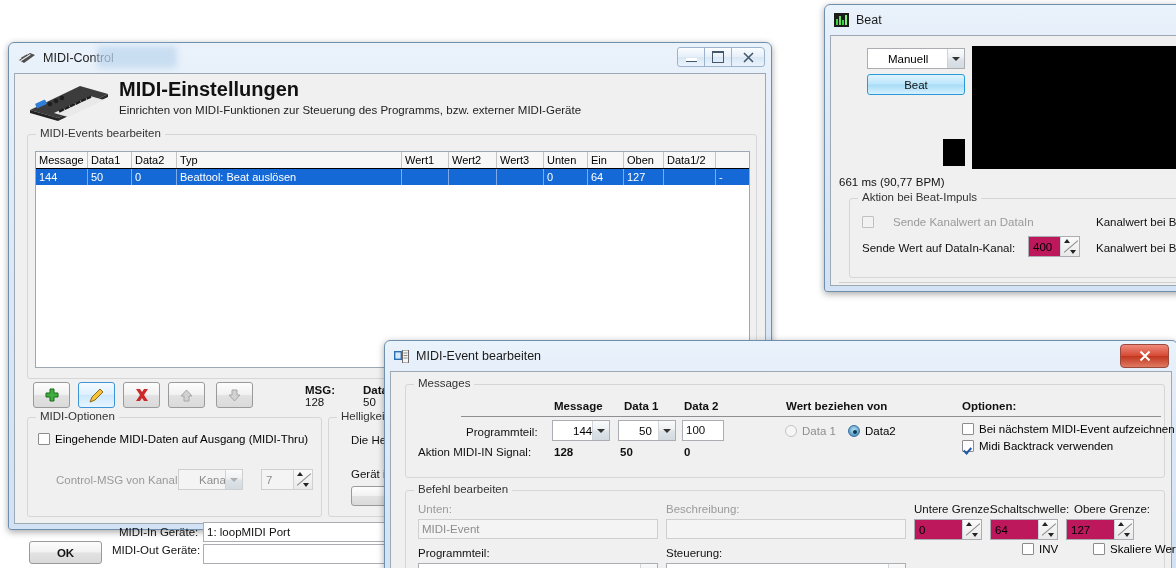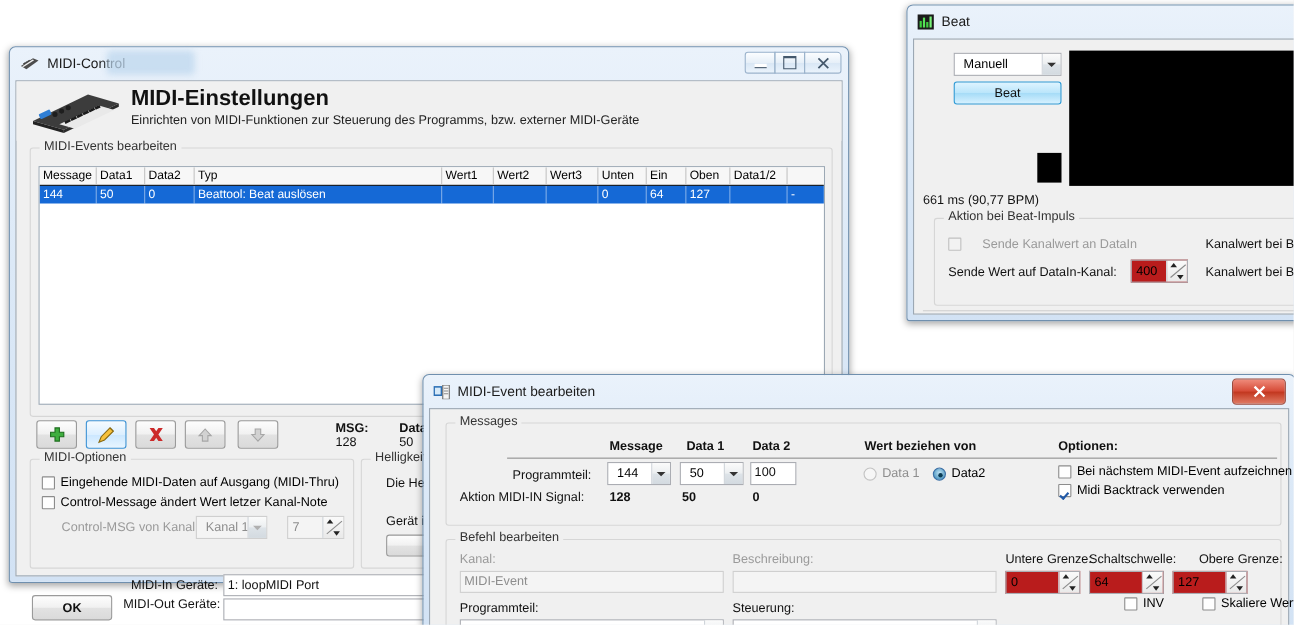--- a/index.html
+++ b/index.html
@@ -23,29 +23,29 @@
   .lbl.b{font-weight:bold;}
   .lbl.dim{color:#9a9a9a;}
   .tb{position:absolute;background:#fff;border:1px solid #abadb3;font-size:11.5px;
       color:#111;padding:1px 3px;box-sizing:border-box;line-height:17px;height:20px;}
   .tb.dim{color:#8d8d8d;background:#f4f4f4;border-color:#cfcfcf;}
   .btn{position:absolute;box-sizing:border-box;border:1px solid #9a9a9a;border-radius:3px;
        background:linear-gradient(to bottom,#fdfdfd 0%,#f1f1f1 48%,#e2e2e2 52%,#dadada 100%);
        font-size:11.5px;display:flex;align-items:center;justify-content:center;color:#111;}
   .combo{position:absolute;box-sizing:border-box;border:1px solid #abadb3;background:#fff;
          font-size:11.5px;height:21px;display:flex;align-items:center;}
-  .combo .txt{padding-left:8px;flex:1;white-space:nowrap;overflow:hidden;}
+  .combo .txt{padding-left:20px;flex:1;white-space:nowrap;overflow:hidden;}
   .combo .arw{width:17px;height:100%;box-sizing:border-box;border-left:1px solid #cfd4da;
        background:linear-gradient(to bottom,#fbfbfb,#eceff1 48%,#dde3e8 52%,#d3dae0);
        display:flex;align-items:center;justify-content:center;}
   .combo .arw::after{content:"";border-left:4px solid transparent;border-right:4px solid transparent;
        border-top:4px solid #333;}
   .combo.dim{background:#f4f4f4;border-color:#cfcfcf;color:#8d8d8d;}
   .combo.dim .arw::after{border-top-color:#b0b0b0;}
-  .spin{position:absolute;box-sizing:border-box;border:1px solid #abadb3;background:#b91c1c;
+  .spin{position:absolute;box-sizing:border-box;border:1px solid #abadb3;background:#be185d;
         height:21px;display:flex;align-items:center;font-size:11.5px;}
   .spin .v{padding-left:4px;flex:1;}
   .spin .sp{width:19px;height:100%;box-sizing:border-box;border-left:1px solid #cfd4da;
         background:linear-gradient(to bottom,#fafafa,#e9e9e9);position:relative;overflow:hidden;}
   .spin .sp::before{content:"";position:absolute;left:3px;top:2px;width:0;height:0;
         border-left:3px solid transparent;border-right:3px solid transparent;border-bottom:4px solid #222;}
   .spin .sp::after{content:"";position:absolute;right:3px;bottom:2px;width:0;height:0;
         border-left:3px solid transparent;border-right:3px solid transparent;border-top:4px solid #222;}
   .spin .sp i{position:absolute;left:1px;top:1px;width:17px;height:17px;}
   .spin .sp i::after{content:"";position:absolute;left:0;top:8px;width:18px;height:1px;
@@ -222,24 +222,20 @@
         </svg>
       </div>
     </div>
 
     <div class="grp" style="left:12px;top:343px;width:293px;height:98px;">
       <span class="lgd">MIDI-Optionen</span>
       <div class="cb" style="left:10px;top:15px;">
         <span class="bx"></span>
         <span>Eingehende MIDI-Daten auf Ausgang (MIDI-Thru)</span>
       </div>
-      <div class="cb" style="left:10px;top:33px;">
-        <span class="bx"></span>
-        <span>Control-Message ändert Wert letzer Kanal-Note</span>
-      </div>
       <span class="lbl dim" style="left:28px;top:56px;">Control-MSG von Kanal:</span>
       <div class="combo dim" style="left:150px;top:51px;width:65px;">
         <span class="txt">Kanal 1</span>
         <span class="arw"></span>
       </div>
       <div class="spin dim" style="left:233px;top:51px;width:52px;">
         <span class="v">7</span>
         <span class="sp">
             <i></i>
           </span>
@@ -379,21 +375,21 @@
       </div>
       <div class="cb on" style="left:556px;top:55px;">
         <span class="bx"></span>
         <span>Midi Backtrack verwenden</span>
       </div>
     </div>
 
     <div class="grp" style="left:14px;top:118px;width:758px;height:110px;">
       <span class="lgd">Befehl bearbeiten</span>
 
-      <span class="lbl dim" style="left:12px;top:12px;">Kanal:</span>
+      <span class="lbl dim" style="left:12px;top:12px;">Unten:</span>
       <div class="tb dim" style="left:12px;top:28px;width:240px;">
         <span>MIDI-Event</span>
       </div>
 
       <span class="lbl dim" style="left:260px;top:12px;">Beschreibung:</span>
       <div class="tb dim" style="left:260px;top:28px;width:240px;">
         <span></span>
       </div>
 
       <span class="lbl" style="left:508px;top:12px;">Untere Grenze:</span>
@@ -405,21 +401,21 @@
       </div>
 
       <span class="lbl" style="left:584px;top:12px;">Schaltschwelle:</span>
       <div class="spin" style="left:584px;top:28px;width:68px;">
         <span class="v">64</span>
         <span class="sp">
             <i></i>
           </span>
       </div>
 
-      <span class="lbl" style="left:684px;top:12px;">Obere Grenze:</span>
+      <span class="lbl" style="left:668px;top:12px;">Obere Grenze:</span>
       <div class="spin" style="left:660px;top:28px;width:68px;">
         <span class="v">127</span>
         <span class="sp">
             <i></i>
           </span>
       </div>
 
       <div class="cb" style="left:616px;top:52px;">
         <span class="bx"></span>
         <span>INV</span>

